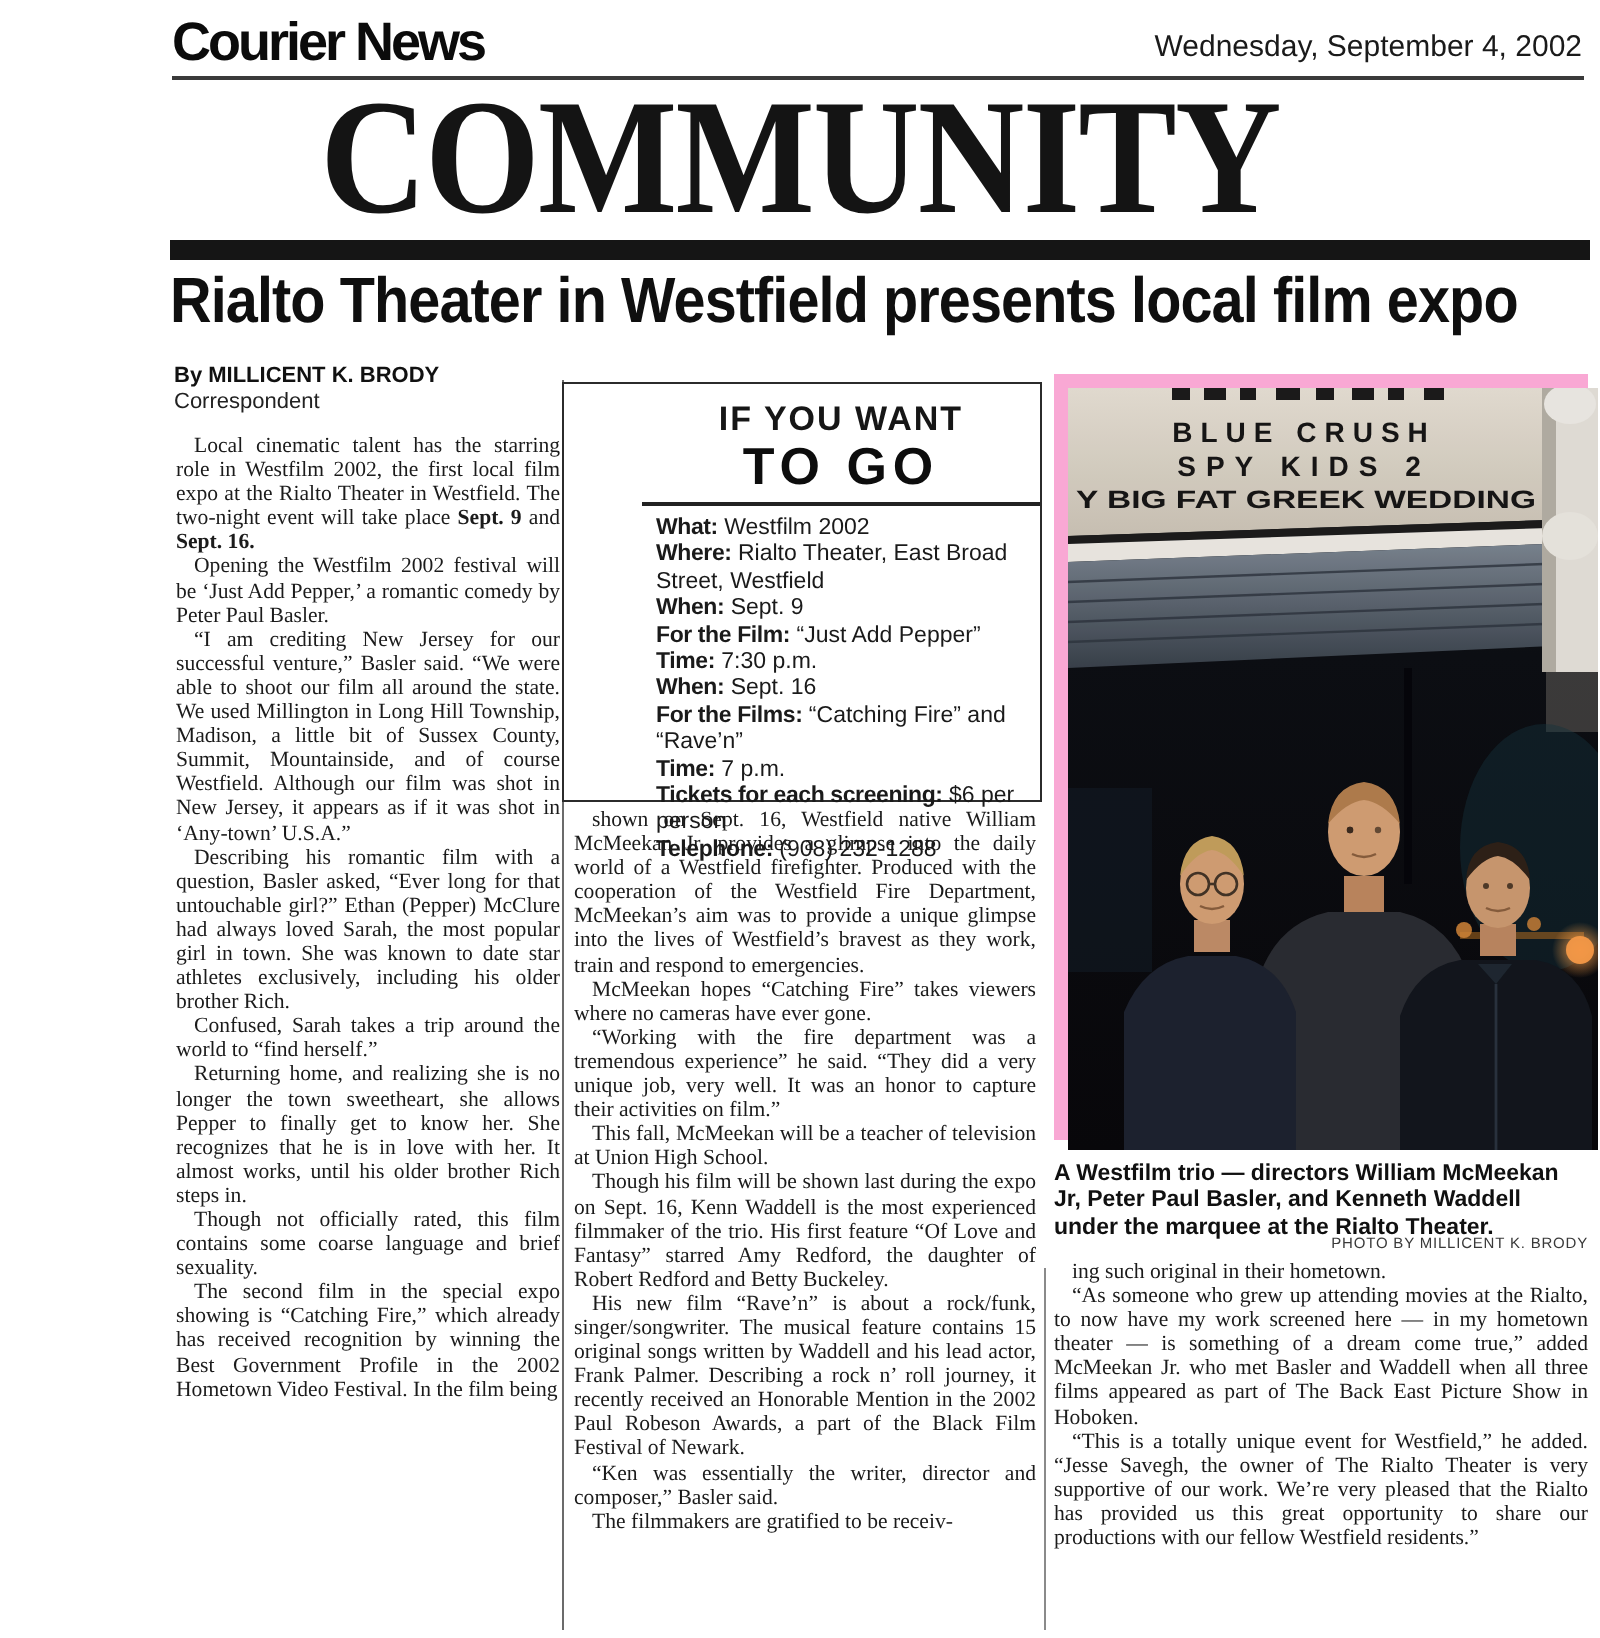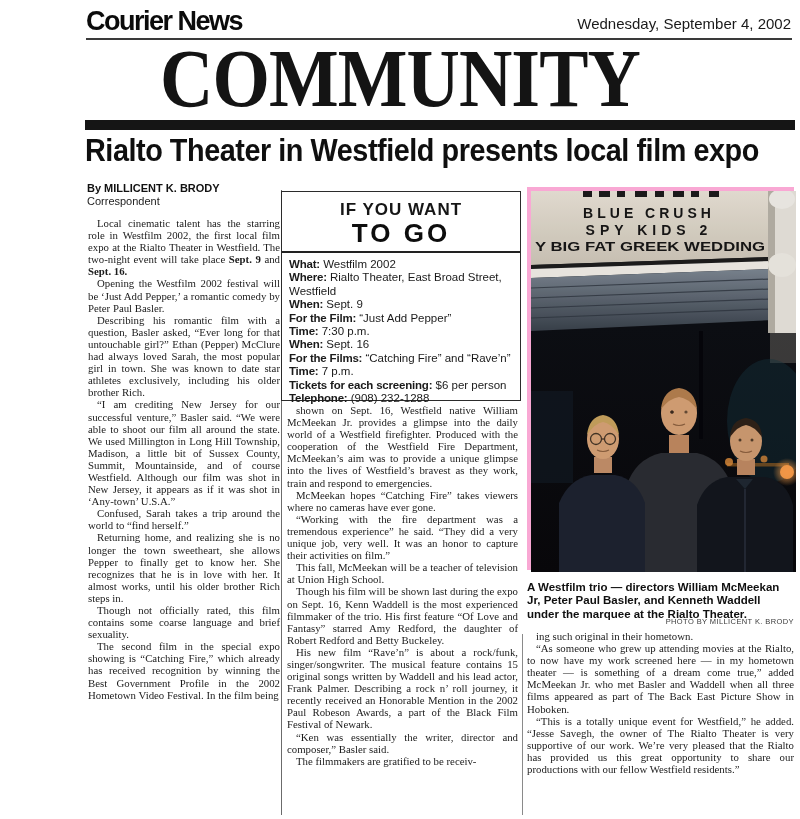--- a/index.html
+++ b/index.html
@@ -28,31 +28,31 @@
   .col p{margin:0;text-indent:9px;}
   #col1{left:88px;top:217px;width:192px;}
   #col2{left:287px;top:404px;width:231px;}
   #col3{left:527px;top:630px;width:267px;}
   
   .vrule{position:absolute;width:1px;background:#6b6b6b;}
   #vrule1{left:281px;top:190px;height:625px;}
   #vrule2{left:522px;top:634px;height:181px;background:#8a8a8a;}
   
   #info-box{left:281px;top:191px;width:240px;height:210px;box-sizing:border-box;
-            border:1.5px solid #2b2b2b;background:#fff;}
+            border:1.5px solid #2b2b2b;background:#fff;padding-left:39px;}
   .ib-h1{text-align:center;font-family:"Liberation Sans",sans-serif;font-weight:bold;
          font-size:17px;letter-spacing:1px;margin-top:8px;color:#161616;}
   .ib-h2{text-align:center;font-family:"Liberation Sans",sans-serif;font-weight:bold;
          font-size:26px;letter-spacing:3px;line-height:26px;color:#0d0d0d;}
   .ib-rule{border-top:2px solid #222;margin:5px 0 5px 0;}
   #ib-items{padding:0 7px;font-family:"Liberation Sans",sans-serif;font-size:11.5px;
             line-height:13.4px;color:#1a1a1a;}
   .ib-row b{letter-spacing:-0.2px;}
   
-  #photo{left:527px;top:187px;width:267px;height:383px;box-sizing:border-box;border:4px solid #f9a8d4;
+  #photo{left:527px;top:187px;width:267px;height:383px;box-sizing:border-box;border:7px solid #f9a8d4;
          background:#0a0c10;}
   #photo-credit{left:527px;top:571px;width:267px;text-align:right;
                 font-family:"Liberation Sans",sans-serif;font-size:7.5px;letter-spacing:0.4px;color:#3a3a3a;margin-top:46px;}
   #photo-caption{left:527px;top:581px;width:267px;font-family:"Liberation Sans",sans-serif;
                  font-weight:bold;font-size:11.5px;line-height:13.4px;color:#101010;text-align:left;}
 </style>
 </head>
 <body>
 
 <div class="abs" id="logo">Courier News</div>
@@ -65,22 +65,22 @@
 <div class="abs" id="headline">Rialto Theater in Westfield presents local film expo</div>
 <div class="abs" id="byline">By MILLICENT K. BRODY</div>
 <div class="abs" id="byline-role">Correspondent</div>
 
 <div class="abs vrule" id="vrule1"></div>
 <div class="abs vrule" id="vrule2"></div>
 
 <div class="col" id="col1">
     <p>Local cinematic talent has the starring role in Westfilm 2002, the first local film expo at the Rialto Theater in Westfield. The two-night event will take place <b>Sept. 9</b> and <b>Sept. 16.</b></p>
     <p>Opening the Westfilm 2002 festival will be ‘Just Add Pepper,’ a romantic comedy by Peter Paul Basler.</p>
+    <p>“I am crediting New Jersey for our successful venture,” Basler said. “We were able to shoot our film all around the state. We used Millington in Long Hill Township, Madison, a little bit of Sussex County, Summit, Mountainside, and of course Westfield. Although our film was shot in New Jersey, it appears as if it was shot in ‘Any-town’ U.S.A.”</p>
     <p>Describing his romantic film with a question, Basler asked, “Ever long for that untouchable girl?” Ethan (Pepper) McClure had always loved Sarah, the most popular girl in town. She was known to date star athletes exclusively, including his older brother Rich.</p>
-    <p>“I am crediting New Jersey for our successful venture,” Basler said. “We were able to shoot our film all around the state. We used Millington in Long Hill Township, Madison, a little bit of Sussex County, Summit, Mountainside, and of course Westfield. Although our film was shot in New Jersey, it appears as if it was shot in ‘Any-town’ U.S.A.”</p>
     <p>Confused, Sarah takes a trip around the world to “find herself.”</p>
     <p>Returning home, and realizing she is no longer the town sweetheart, she allows Pepper to finally get to know her. She recognizes that he is in love with her. It almost works, until his older brother Rich steps in.</p>
     <p>Though not officially rated, this film contains some coarse language and brief sexuality.</p>
     <p>The second film in the special expo showing is “Catching Fire,” which already has received recognition by winning the Best Government Profile in the 2002 Hometown Video Festival. In the film being</p>
   </div>
 <div class="col" id="col2">
     <p>shown on Sept. 16, Westfield native William McMeekan Jr. provides a glimpse into the daily world of a Westfield firefighter. Produced with the cooperation of the Westfield Fire Department, McMeekan’s aim was to provide a unique glimpse into the lives of Westfield’s bravest as they work, train and respond to emergencies.</p>
     <p>McMeekan hopes “Catching Fire” takes viewers where no cameras have ever gone.</p>
     <p>“Working with the fire department was a tremendous experience” he said. “They did a very unique job, very well. It was an honor to capture their activities on film.”</p>
     <p>This fall, McMeekan will be a teacher of television at Union High School.</p>

